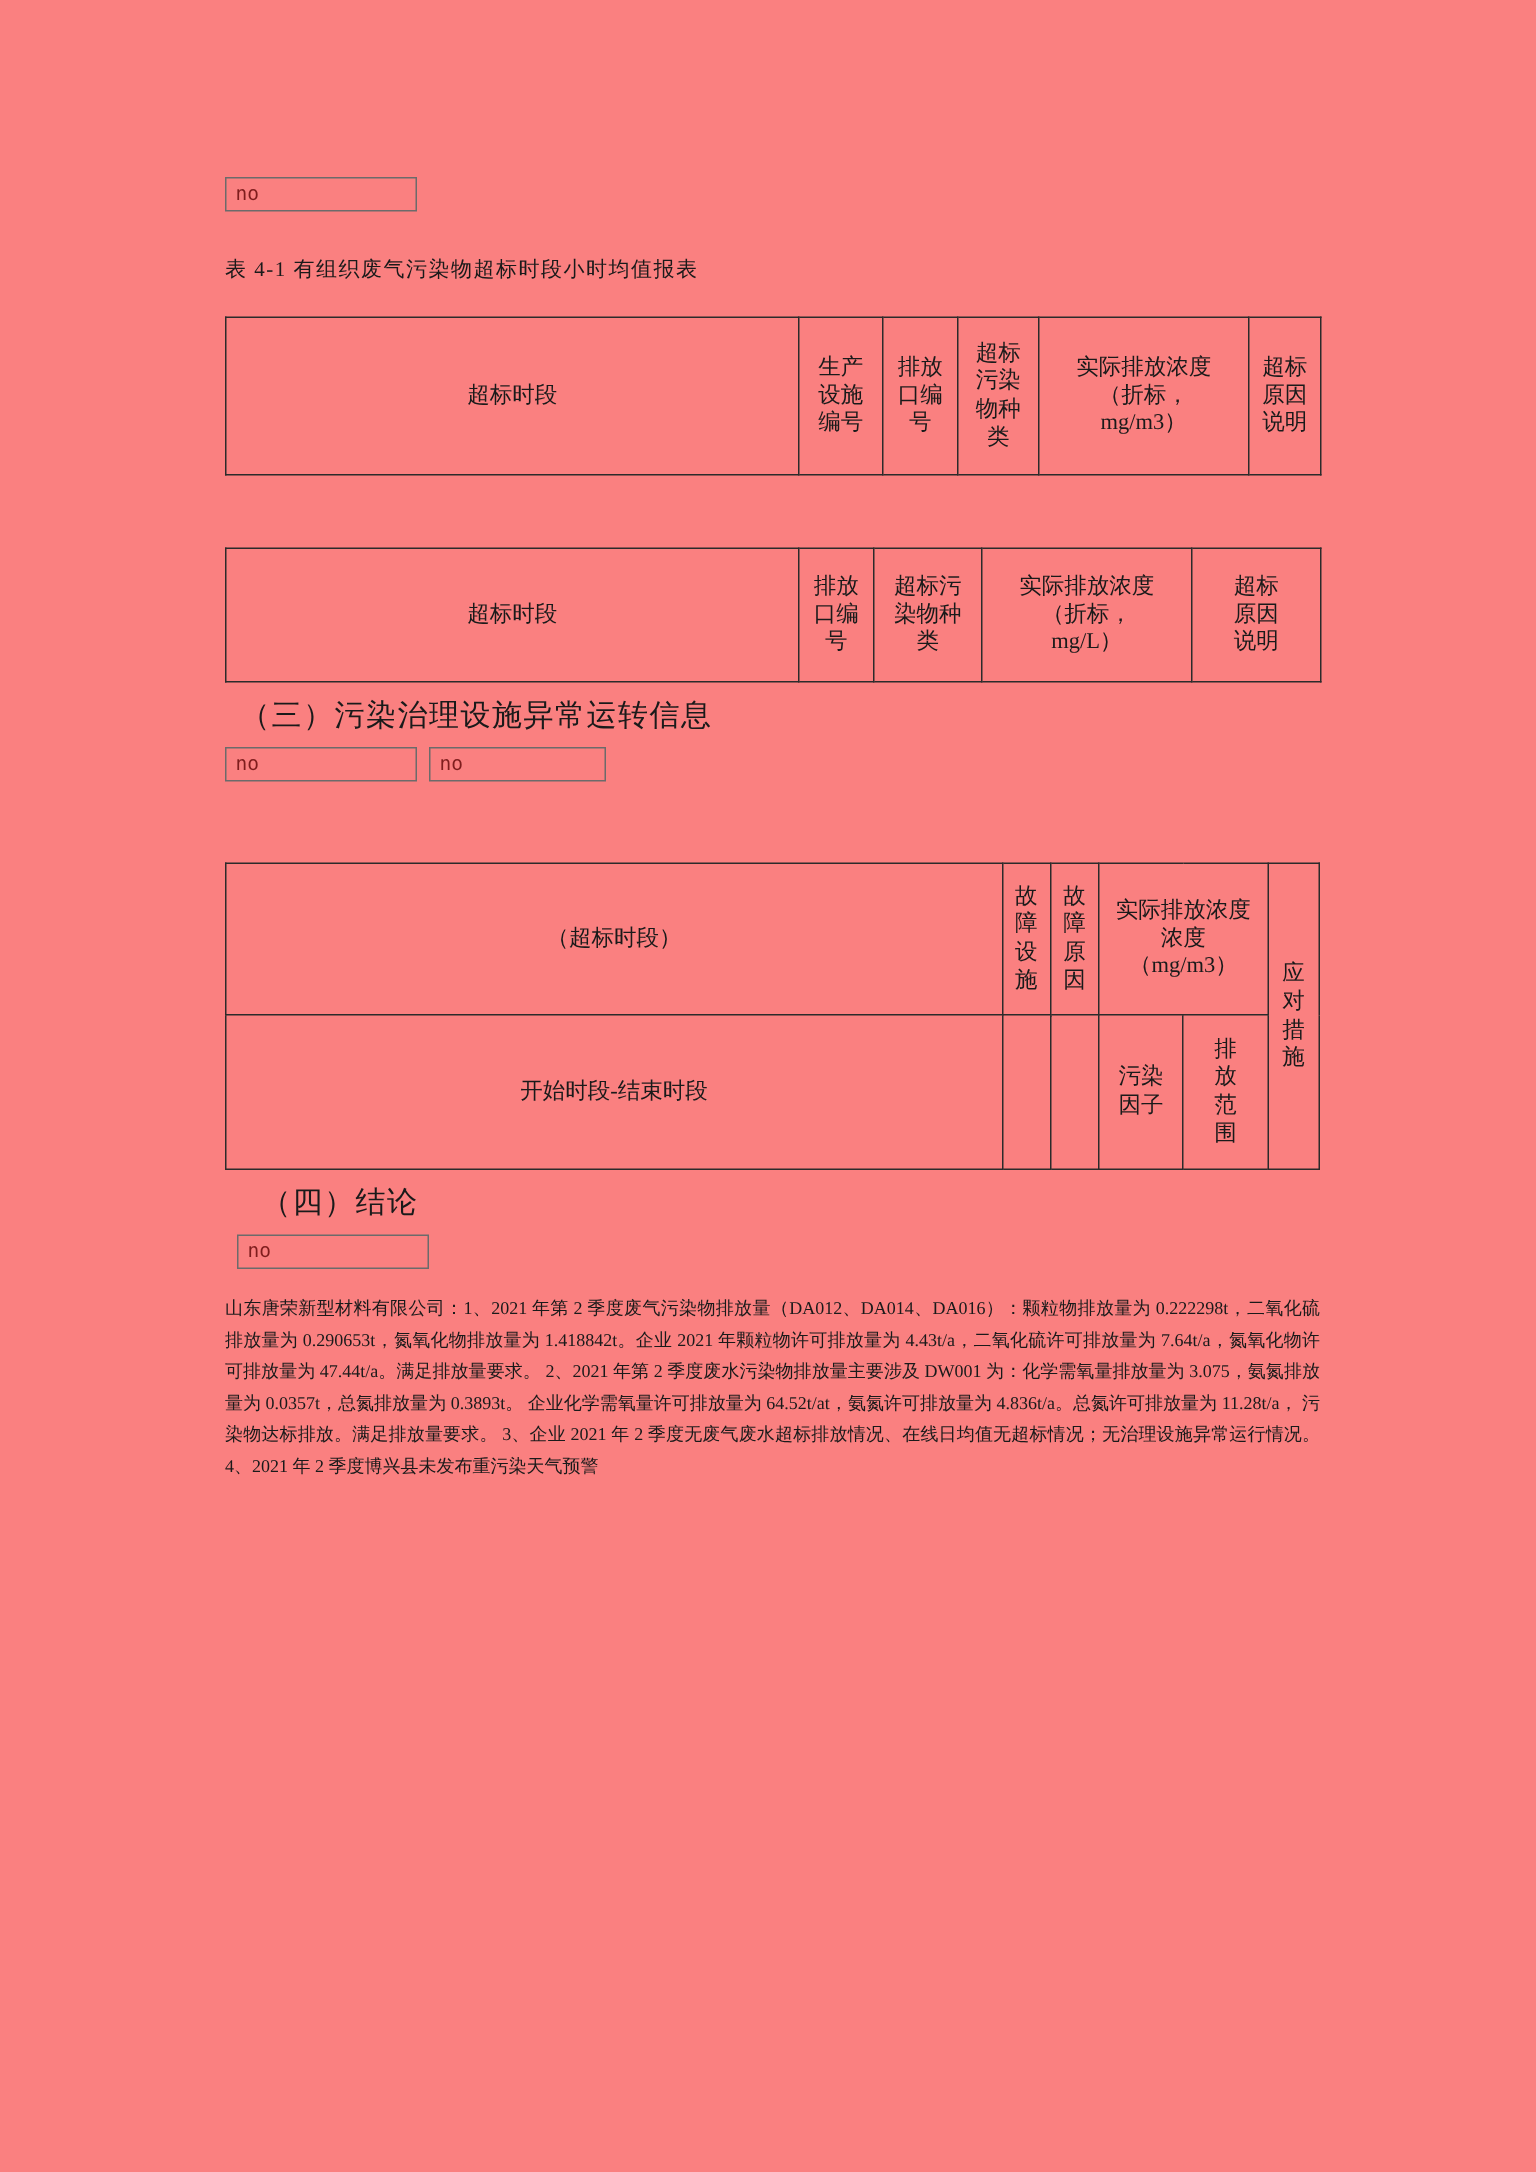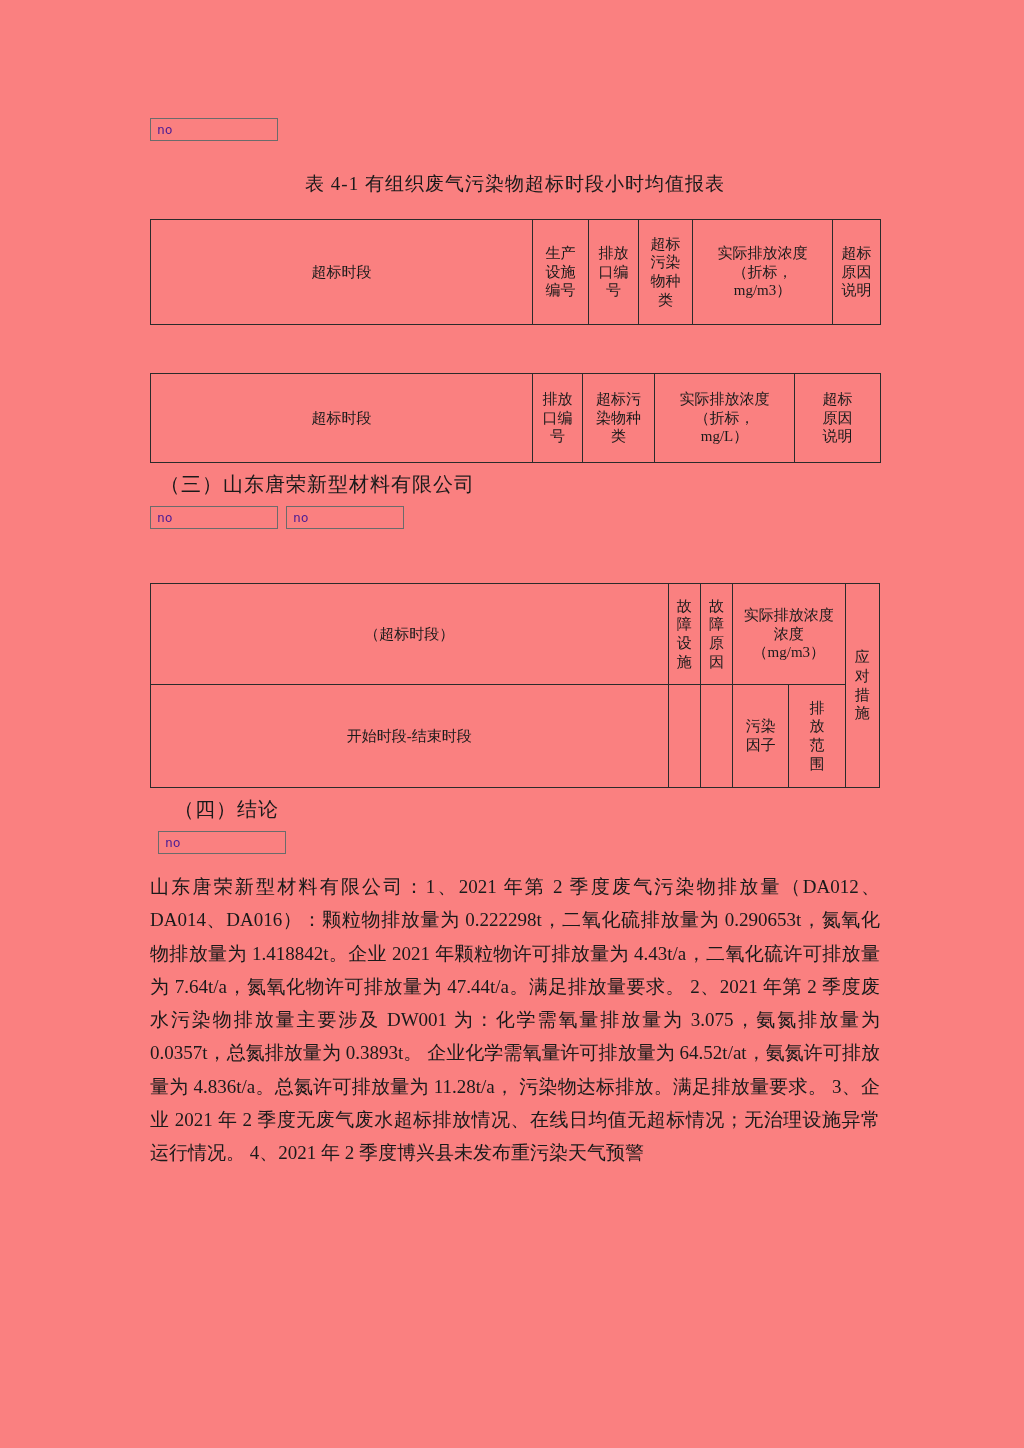--- a/index.html
+++ b/index.html
@@ -28,33 +28,33 @@
     top: 0;
     width: 730px;
   }
 
   
   .nobox {
     border: 1px solid #6b6b6b;
     background: transparent;
     font-family: "DejaVu Sans Mono", monospace;
     font-size: 13px;
-    color: #4c1d95;
+    color: #7f1d1d;
     padding: 3px 6px;
     box-sizing: border-box;
     display: inline-block;
   }
   .nobox-row {
     display: flex;
     gap: 8px;
   }
 
   .caption {
-    text-align: center;
-    font-size: 19px;
+    text-align: left;
+    font-size: 14px;
     font-family: "Liberation Serif", serif;
     letter-spacing: 1px;
     margin: 0;
   }
 
   .heading {
     font-size: 20px;
     font-family: "Liberation Serif", serif;
     letter-spacing: 1px;
   }
@@ -76,21 +76,21 @@
   td.bigcell {
     font-size: 17px;
   }
   td.leftcell {
     text-align: left;
     padding-left: 10px;
     font-size: 16px;
   }
 
   .para {
-    font-size: 19px;
+    font-size: 12px;
     line-height: 1.75;
     text-align: justify;
     font-family: "Liberation Serif", serif;
   }
   .spacer8 { height: 8px; }
   .spacer16 { height: 16px; }
   .spacer24 { height: 24px; }
 </style>
 </head>
 <body>
@@ -187,21 +187,21 @@
               <div>超标</div>
               <div>原因</div>
               <div>说明</div>
             </td>
         </tr>
       </tbody>
     </table>
 
     <div class="spacer8"></div>
 
-    <div class="heading" style="margin-left:10px">（三）山东唐荣新型材料有限公司</div>
+    <div class="heading" style="margin-left:10px">（三）污染治理设施异常运转信息</div>
 
     <div class="spacer8"></div>
 
     <div class="nobox-row">
       <span class="nobox" style="width:128px">no</span>
       <span class="nobox" style="width:118px">no</span>
     </div>
 
     <div class="spacer24" style="height:30px"></div>
 

